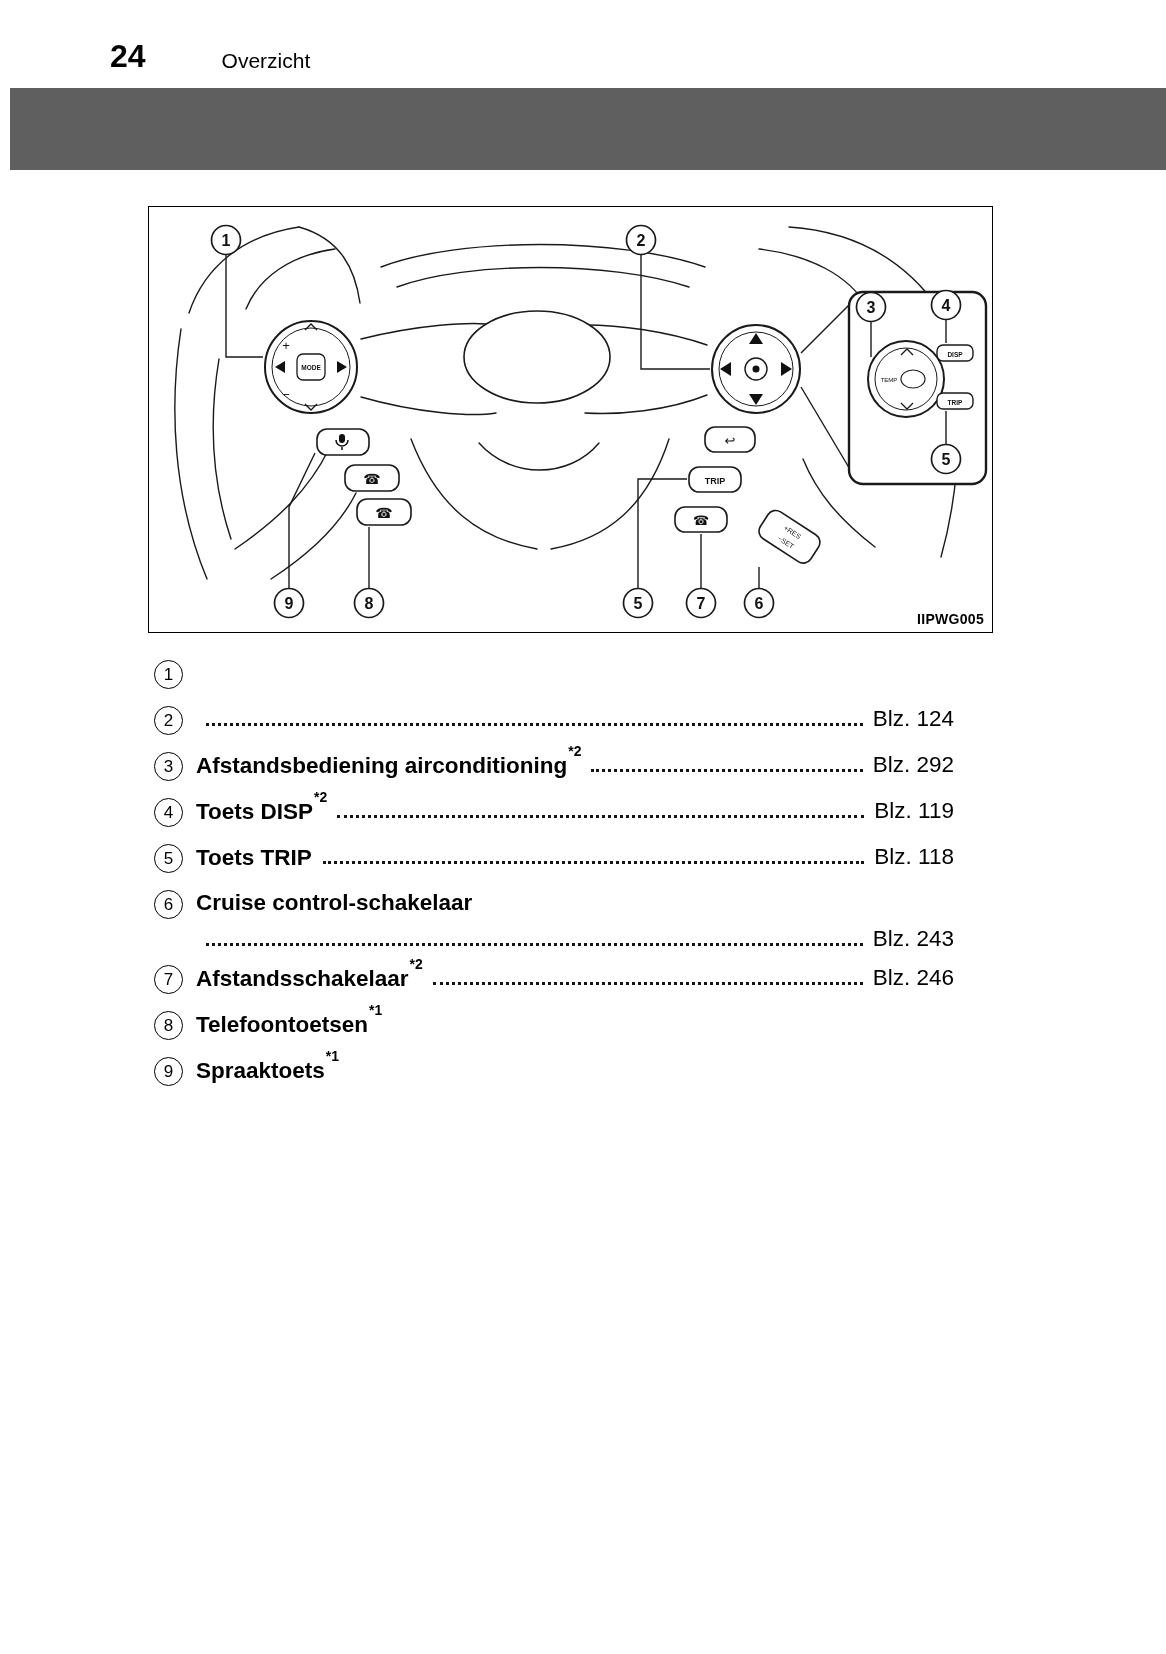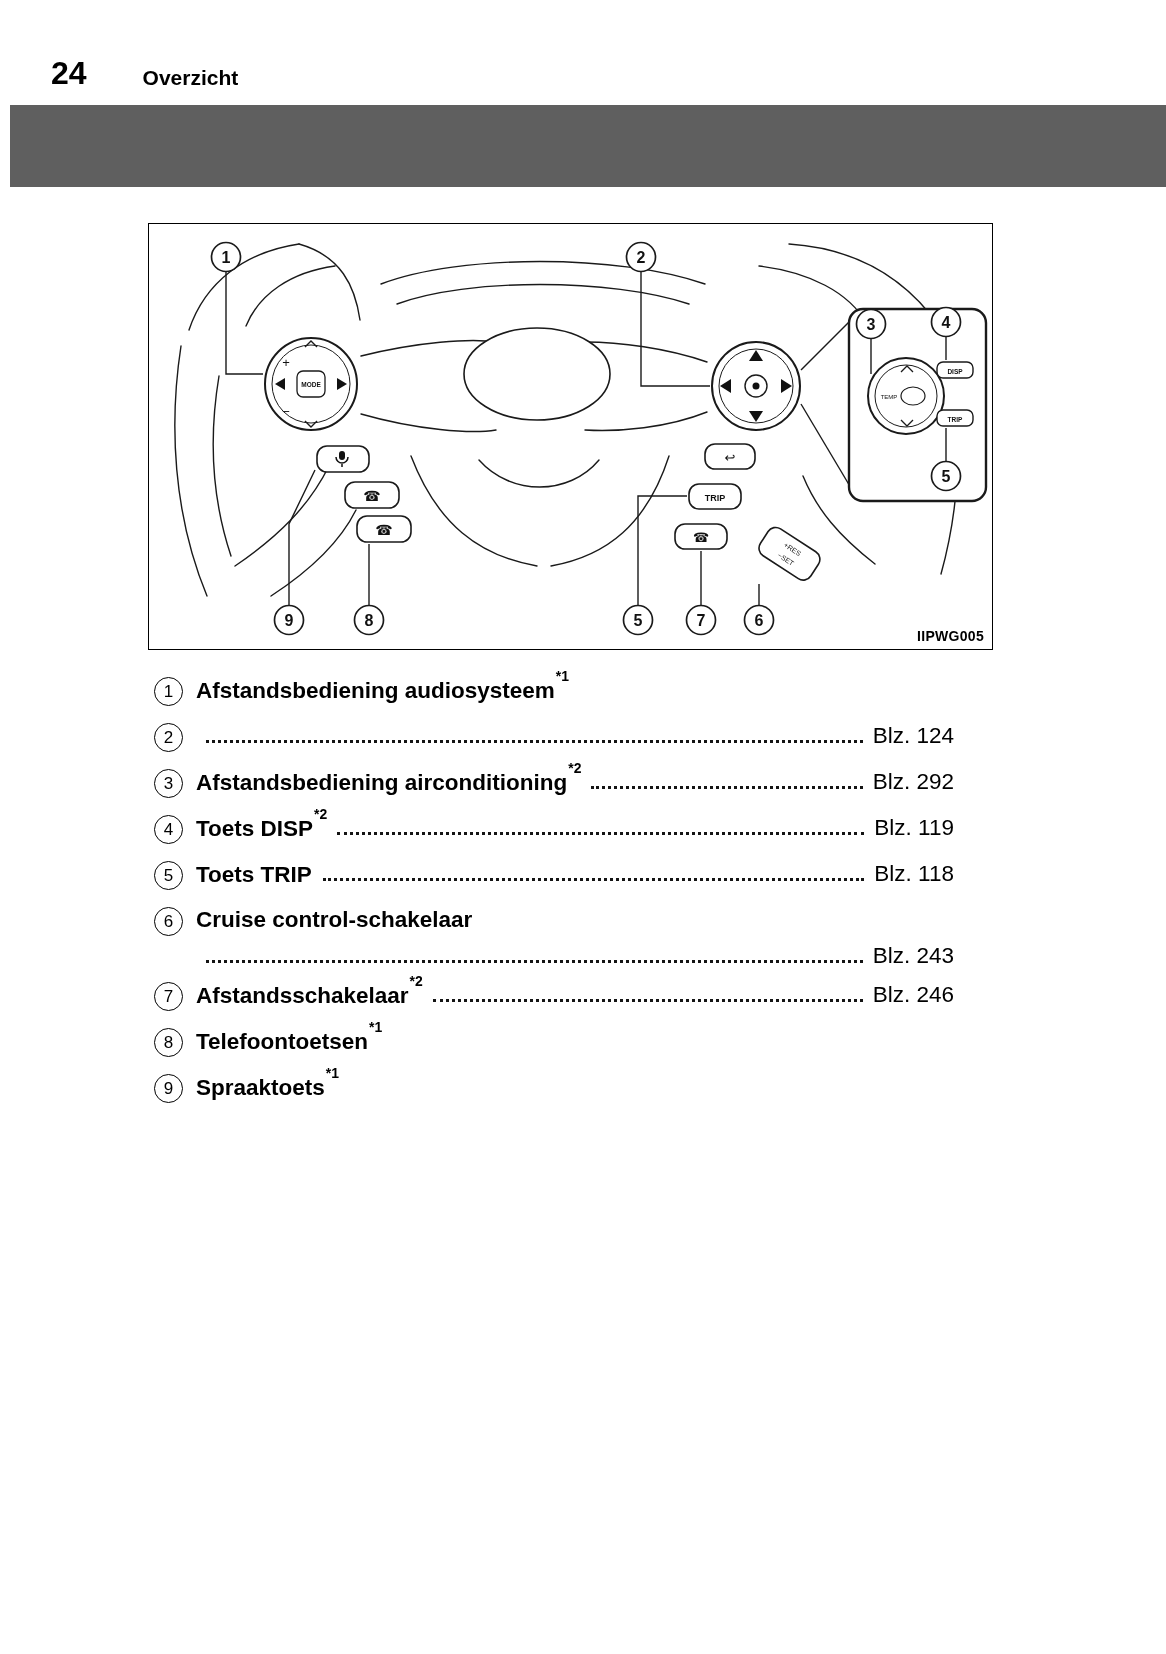--- a/index.html
+++ b/index.html
@@ -2,23 +2,23 @@
 <html><head>
 <meta charset="utf-8">
 <style>
   * { margin: 0; padding: 0; box-sizing: border-box; }
   html, body { background: #ffffff; }
   body {
     width: 1166px; min-height: 1654px;
     font-family: "Liberation Sans", sans-serif;
     color: #000; position: relative;
   }
-  .header { height: 105px; display: flex; align-items: flex-end; padding: 0 0 16px 51px; background: #fff; }
+  .header { height: 88px; display: flex; align-items: flex-end; padding: 0 0 16px 110px; background: #fff; }
   .page-num { font-size: 32px; font-weight: bold; line-height: 1; }
-  .section-title { font-size: 21px; font-weight: bold; margin-left: 56px; line-height: 1.1; }
+  .section-title { font-size: 21px; font-weight: normal; margin-left: 76px; line-height: 1.1; }
   .banner { height: 82px; margin-left: 10px; background: #5f5f5f; }
 
   .diagram-wrap {
     margin: 36px 0 0 148px; width: 845px;
     border: 1.6px solid #000; background: #fff; position: relative;
   }
   .diagram-wrap svg { display: block; font-family: inherit; }
   .caption {
     position: absolute; right: 8px; bottom: 5px;
     font-size: 14px; font-weight: bold; letter-spacing: .3px; padding-left: 26px;
@@ -215,21 +215,20 @@
       </g>
     </g>
   </svg>
   <span class="caption">IIPWG005</span>
 </div>
 
 <div class="legend">
 
   <div class="legend-row">
     <span class="cnum">1</span>
-    <span class="lbl"><span>Afstandsbediening audiosysteem</span><sup class="mark">*1</sup></span>
   </div>
 
   <div class="legend-row">
     <span class="cnum">2</span>
     <span class="leader"></span>
     <span class="pageref">Blz. 124</span>
   </div>
 
   <div class="legend-row">
     <span class="cnum">3</span>

